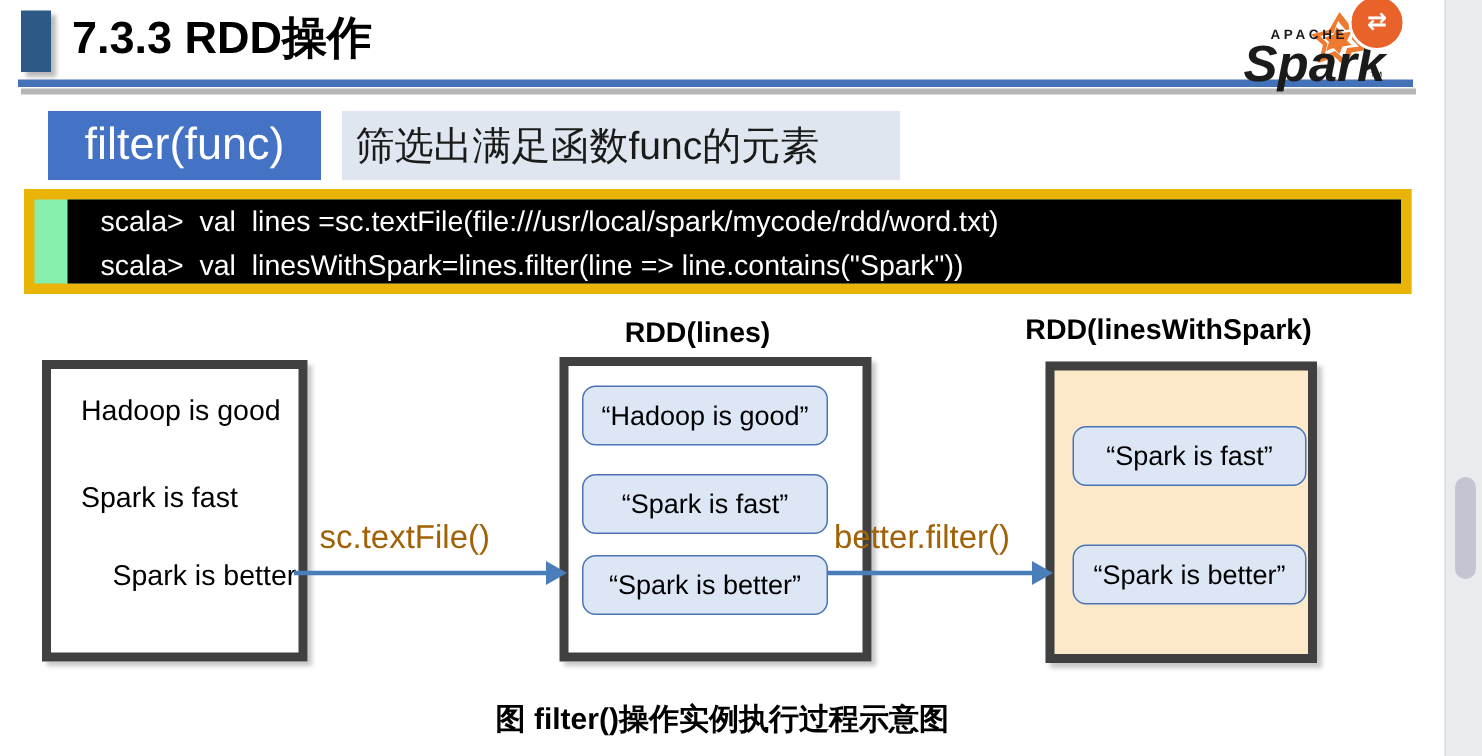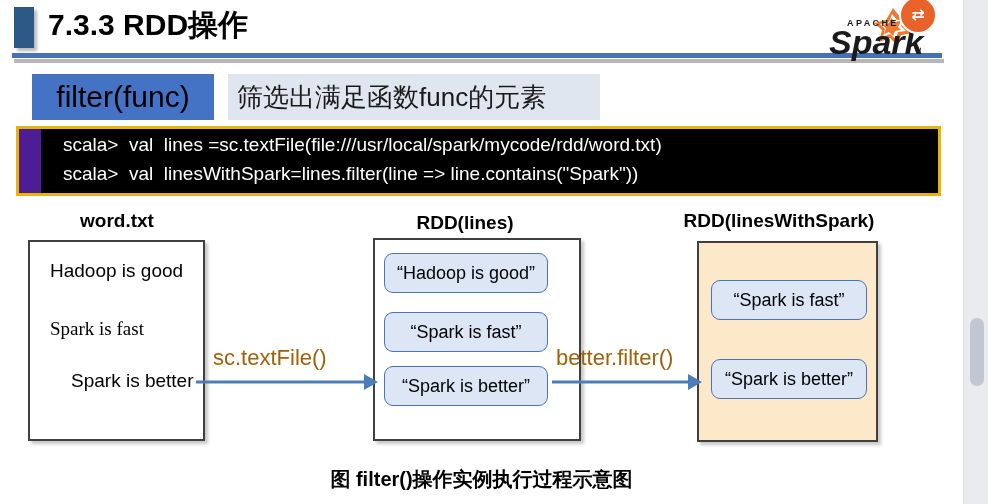--- a/index.html
+++ b/index.html
@@ -80,21 +80,21 @@
     text-align: center;
     font-weight: bold;
   }
 
   
   .filter-pill {
     position: absolute;
     left: 32px; top: 74px;
     width: 182px; height: 46px;
     background: #4472c4;
-    color: #000000;
+    color: #ffffff;
     font-size: 30px;
     line-height: 46px;
     text-align: center;
     white-space: nowrap;
   }
   .filter-desc {
     position: absolute;
     left: 228px; top: 74px;
     width: 372px; height: 46px;
     background: #dfe6ef;
@@ -104,22 +104,22 @@
     padding-left: 9px;
     box-sizing: border-box;
     white-space: nowrap;
   }
 
   
   .code-frame {
     position: absolute;
     left: 16px; top: 126px;
     width: 925px; height: 70px;
-    border: 3px solid #eab308;
-    background: #4c1d95;
+    border: 7px solid #eab308;
+    background: #86efac;
     box-sizing: border-box;
   }
   .code-inner {
     position: absolute;
     left: 22px; top: 0px;
     right: 0px;
     height: 100%;
     background: #000000;
   }
   .code-line {
@@ -140,21 +140,21 @@
     color: #000000;
     white-space: nowrap;
     text-align: center;
   }
   #title-word   { left: 26px;  top: 210px; width: 182px; }
   #title-lines  { left: 372px; top: 212px; width: 186px; }
   #title-lws    { left: 660px; top: 210px; width: 238px; }
 
   .panel {
     position: absolute;
-    border: 2px solid #404040;
+    border: 6px solid #404040;
     box-sizing: border-box;
     box-shadow: 3px 3px 3px rgba(0,0,0,0.22);
   }
   #panel-word {
     left: 28px; top: 240px;
     width: 177px; height: 201px;
     background: #ffffff;
   }
   #panel-lines {
     left: 373px; top: 238px;
@@ -264,27 +264,26 @@
   <div class="filter-pill">filter(func)</div>
   <div class="filter-desc">筛选出满足函数func的元素</div>
 
   <div class="code-frame">
     <div class="code-inner">
       <div class="code-line">scala&gt;  val  lines =sc.textFile(file:///usr/local/spark/mycode/rdd/word.txt)</div>
       <div class="code-line">scala&gt;  val  linesWithSpark=lines.filter(line =&gt; line.contains("Spark"))</div>
     </div>
   </div>
 
-  <div class="col-title" id="title-word">word.txt</div>
   <div class="col-title" id="title-lines">RDD(lines)</div>
   <div class="col-title" id="title-lws">RDD(linesWithSpark)</div>
 
   <div class="panel" id="panel-word">
     <div class="plain-line" style="top:18px;">Hadoop is good</div>
-    <div class="plain-line" style="top:76px;font-family:Liberation Serif, serif;">Spark is fast</div>
+    <div class="plain-line" style="top:76px;">Spark is fast</div>
     <div class="plain-line" style="top:128px;margin-left:21px;">Spark is better</div>
   </div>
 
   <div class="panel" id="panel-lines">
     <div class="rdd-pill" style="left:9px; top:13px; width:164px; height:40px;">“Hadoop is good”</div>
     <div class="rdd-pill" style="left:9px; top:72px; width:164px; height:40px;">“Spark is fast”</div>
     <div class="rdd-pill" style="left:9px; top:126px; width:164px; height:40px;">“Spark is better”</div>
   </div>
 
   <div class="panel" id="panel-lws">

